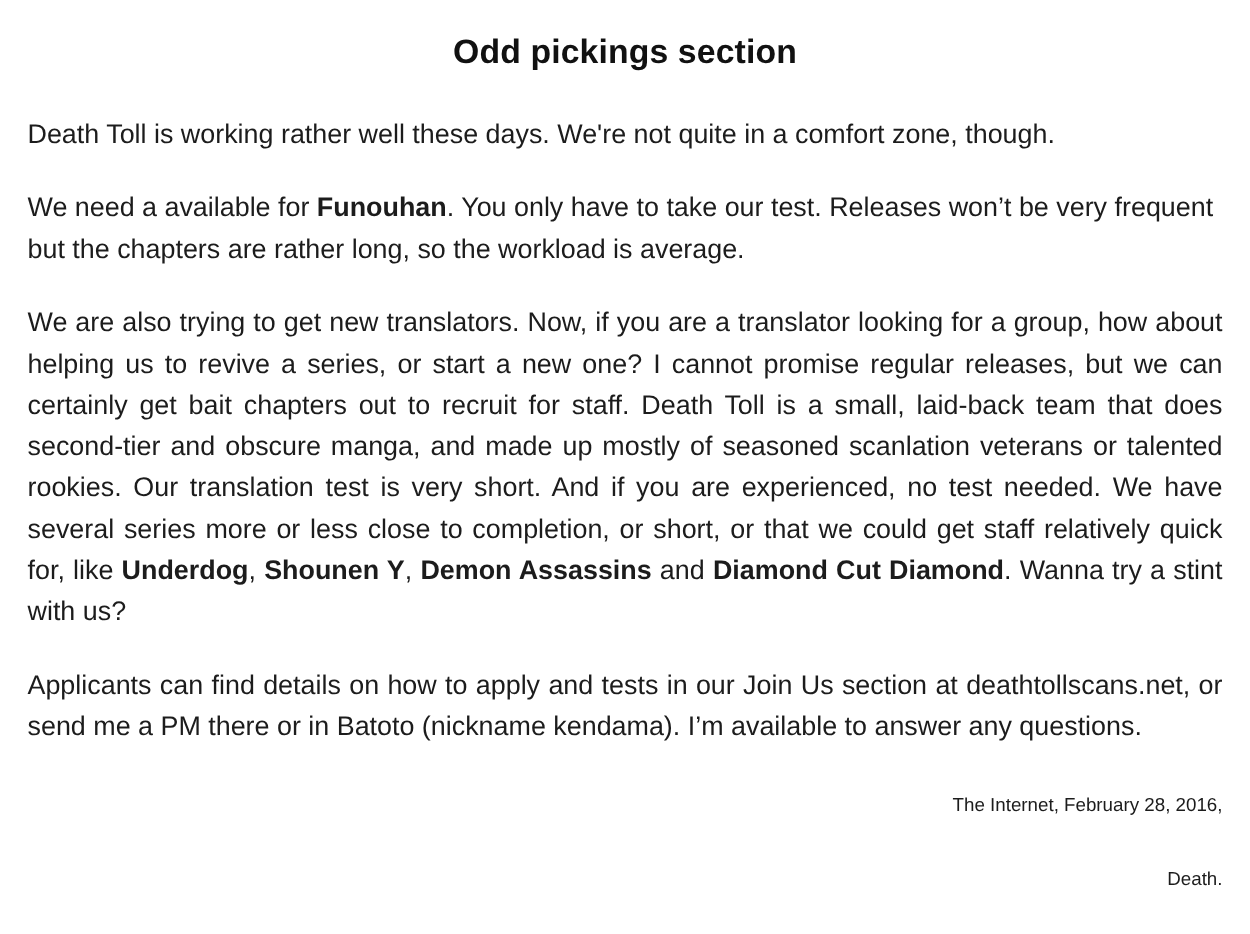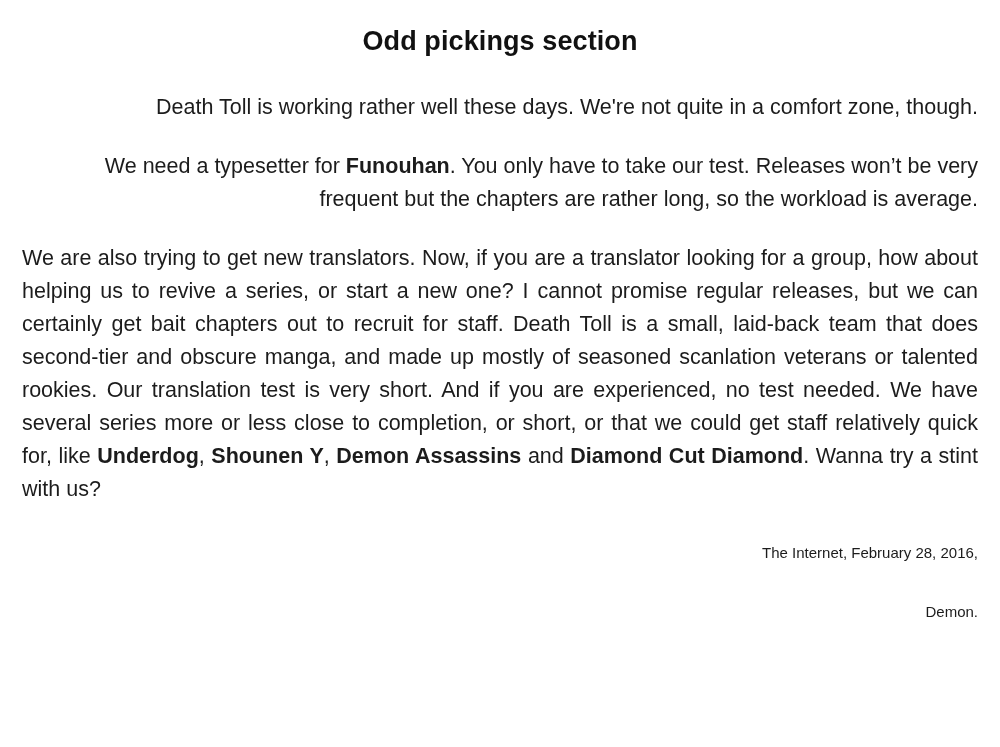--- a/index.html
+++ b/index.html
@@ -38,21 +38,21 @@
     margin: 0 0 26px 0;
     text-align: justify;
     text-justify: inter-word;
     color: #1c1c1c;
     hyphens: none;
   }
   p.para:last-of-type {
     margin-bottom: 0;
   }
   p.para.nojustify {
-    text-align: right;
+    text-align: left;
   }
   .bi {
     font-weight: bold;
   }
   .signature {
     margin-top: 30px;
     text-align: right;
     font-size: 15px;
     line-height: 33px;
     color: #1c1c1c;
@@ -63,22 +63,23 @@
 </style>
 </head>
 <body>
 
 <div class="page">
 
   <h1 class="doc-title">Odd pickings section</h1>
 
   <div class="body-block">
     <p class="para nojustify"><span>Death Toll is working rather well these days. We're not quite in a comfort zone, though.</span></p>
-    <p class="para nojustify"><span>We need a typesetter for </span><span class="bi">Funouhan</span><span>. You only have to take our test. Releases won’t be very frequent but the chapters are rather long, so the workload is average.</span></p>
+    <p class="para nojustify"><span>We need a available for </span><span class="bi">Funouhan</span><span>. You only have to take our test. Releases won’t be very frequent but the chapters are rather long, so the workload is average.</span></p>
     <p class="para"><span>We are also trying to get new translators. Now, if you are a translator looking for a group, how about helping us to revive a series, or start a new one? I cannot promise regular releases, but we can certainly get bait chapters out to recruit for staff. Death Toll is a small, laid-back team that does second-tier and obscure manga, and made up mostly of seasoned scanlation veterans or talented rookies. Our translation test is very short. And if you are experienced, no test needed. We have several series more or less close to completion, or short, or that we could get staff relatively quick for, like </span><span class="bi">Underdog</span><span>, </span><span class="bi">Shounen Y</span><span>, </span><span class="bi">Demon Assassins</span><span> and </span><span class="bi">Diamond Cut Diamond</span><span>. Wanna try a stint with us?</span></p>
+    <p class="para"><span>Applicants can find details on how to apply and tests in our Join Us section at deathtollscans.net, or send me a PM there or in Batoto (nickname kendama). I’m available to answer any questions.</span></p>
   </div>
 
   <div class="signature">
     <div class="sign-line-1">The Internet, February 28, 2016,</div>
-    <div class="sign-line-2">Demon.</div>
+    <div class="sign-line-2">Death.</div>
   </div>
 
 </div>
 
 </body></html>

